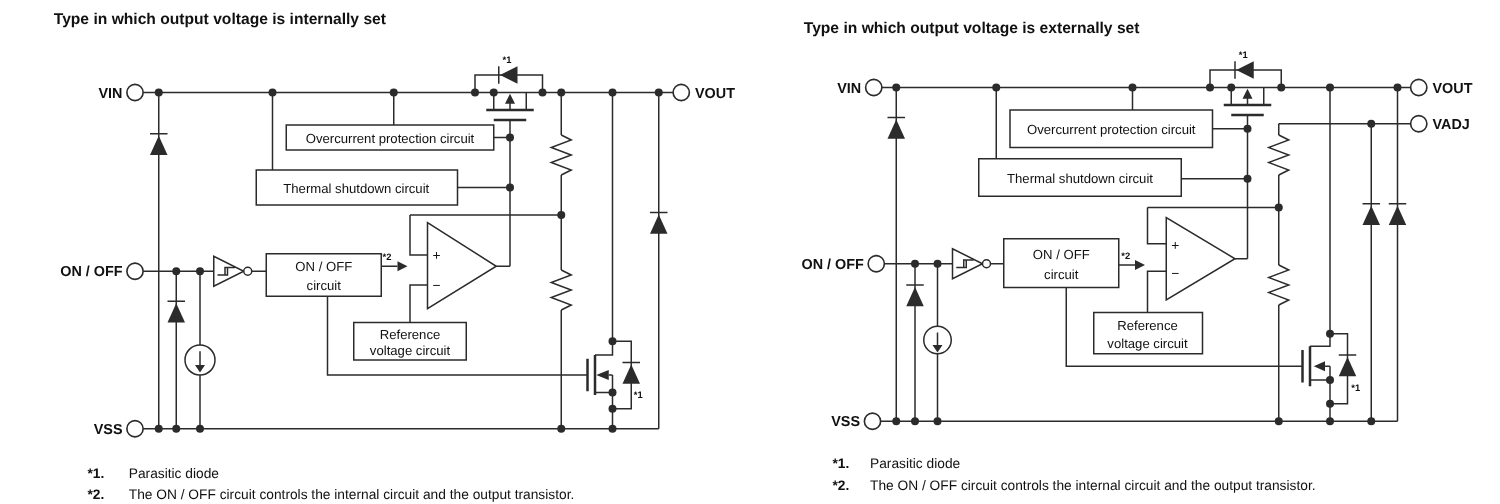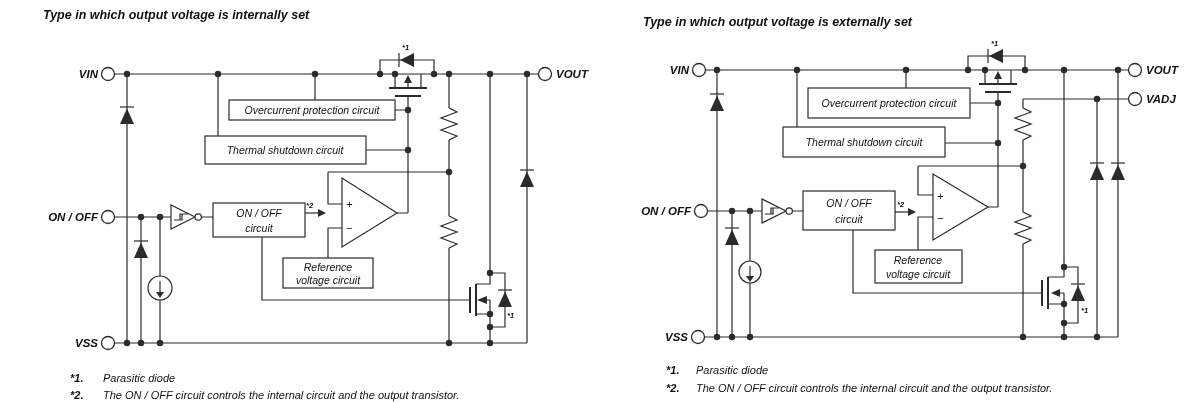--- a/index.html
+++ b/index.html
@@ -2,21 +2,21 @@
 <html style="--line: #2b2b2b; --text: #111111; --bg: #ffffff;"><head>
 <meta charset="utf-8">
 <style>
   :root{
     --line:#2b2b2b;
     --text:#111111;
     --bg:#ffffff;
   }
   html,body{margin:0;padding:0;background:var(--bg);}
   .stage{position:relative;width:1200px;height:403px;background:var(--bg);overflow:hidden;
-         font-family:"Liberation Sans", sans-serif;font-style:italic;}
+         font-family:"Liberation Sans", sans-serif;}
   svg{display:block;}
   svg text{fill:var(--text);font-family:"Liberation Sans", sans-serif;}
   .wire{stroke:var(--line);stroke-width:1.2;fill:none;}
   .bar{stroke:var(--line);stroke-width:2;fill:none;}
   .zig{stroke:var(--line);stroke-width:1.2;fill:none;stroke-linejoin:miter;}
   .dot{fill:var(--line);stroke:none;}
   .tri{fill:var(--line);stroke:none;}
   .sym{fill:#ffffff;stroke:var(--line);stroke-width:1.2;}
   .box{fill:#ffffff;stroke:var(--line);stroke-width:1.2;}
   .term{fill:#ffffff;stroke:var(--line);stroke-width:1.3;}

